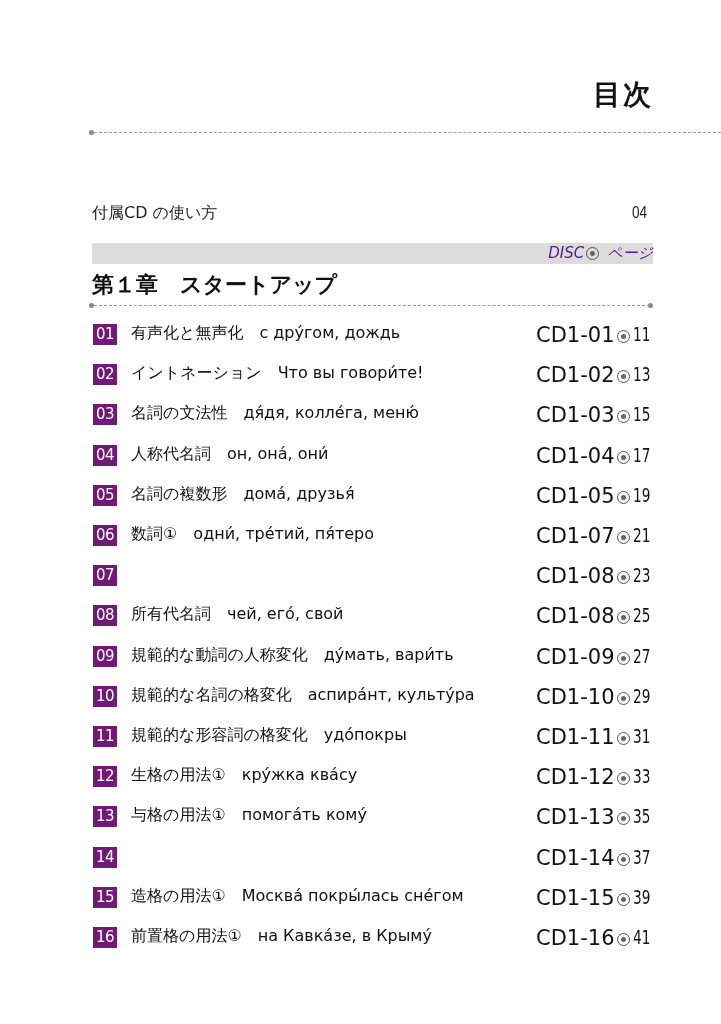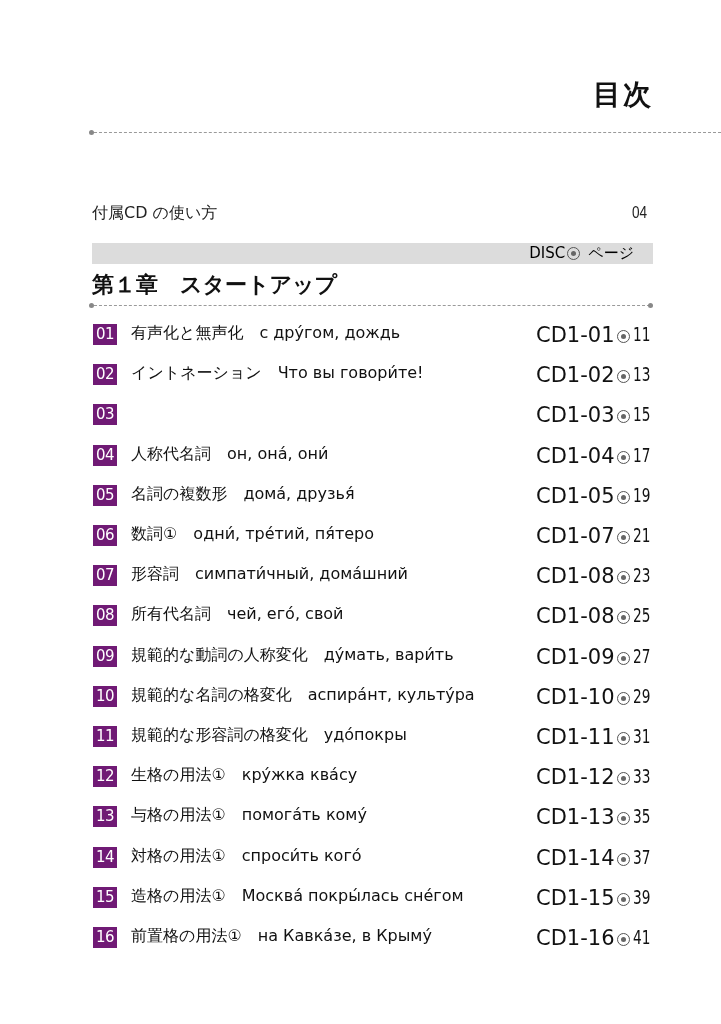--- a/index.html
+++ b/index.html
@@ -21,21 +21,21 @@
     position: absolute; left: 92px; top: 203px; font-size: 16px; color: #222;
   }
   .intro-page {
     position: absolute; left: 632px; top: 203px; font-size: 17px; color: #222;
     font-family: "Liberation Sans Narrow", "Liberation Sans", sans-serif; transform: scaleX(0.8); transform-origin: left;
   }
   .header-bar {
     position: absolute; left: 92px; top: 243px; width: 561px; height: 21px; background: #dcdcdc;
   }
   .header-bar .hdr {
-    position: absolute; right: 19px; top: 1px; font-size: 15px; color: #000000; white-space: nowrap;
+    position: absolute; right: 0; top: 1px; font-size: 15px; color: #4c1d95; white-space: nowrap; font-style: italic;
   }
   .disc-icon {
     display: inline-block; width: 13px; height: 13px; border: 1.3px solid #555; border-radius: 50%;
     position: relative; vertical-align: -2px; margin: 0 8px 0 2px; box-sizing: border-box;
   }
   .disc-icon::after {
     content: ""; position: absolute; left: 50%; top: 50%; width: 5px; height: 5px; margin: -2.5px 0 0 -2.5px;
     border-radius: 50%; background: #666;
   }
   .chapter {
@@ -92,20 +92,21 @@
       <span class="pg">11</span>
     </div>
     <div class="row" style="top: 362.2px;">
       <span class="num">02</span>
       <span class="ja"><span>イントネーション</span><span>　</span><span>Что вы говори́те!</span></span>
       <span class="cd"><span>CD1-02</span><span class="disc-icon"></span></span>
       <span class="pg">13</span>
     </div>
     <div class="row" style="top: 402.4px;">
       <span class="num">03</span>
+      <span class="ja"><span>名詞の文法性</span><span>　</span><span>дя́дя, колле́га, меню́</span></span>
       <span class="cd"><span>CD1-03</span><span class="disc-icon"></span></span>
       <span class="pg">15</span>
     </div>
     <div class="row" style="top: 442.6px;">
       <span class="num">04</span>
       <span class="ja"><span>人称代名詞</span><span>　</span><span>он, она́, они́</span></span>
       <span class="cd"><span>CD1-04</span><span class="disc-icon"></span></span>
       <span class="pg">17</span>
     </div>
     <div class="row" style="top: 482.8px;">
@@ -115,21 +116,20 @@
       <span class="pg">19</span>
     </div>
     <div class="row" style="top: 523px;">
       <span class="num">06</span>
       <span class="ja"><span>数詞①</span><span>　</span><span>одни́, тре́тий, пя́теро</span></span>
       <span class="cd"><span>CD1-07</span><span class="disc-icon"></span></span>
       <span class="pg">21</span>
     </div>
     <div class="row" style="top: 563.2px;">
       <span class="num">07</span>
-      <span class="ja"><span>形容詞</span><span>　</span><span>симпати́чный, дома́шний</span></span>
       <span class="cd"><span>CD1-08</span><span class="disc-icon"></span></span>
       <span class="pg">23</span>
     </div>
     <div class="row" style="top: 603.4px;">
       <span class="num">08</span>
       <span class="ja"><span>所有代名詞</span><span>　</span><span>чей, его́, свой</span></span>
       <span class="cd"><span>CD1-08</span><span class="disc-icon"></span></span>
       <span class="pg">25</span>
     </div>
     <div class="row" style="top: 643.6px;">
@@ -157,21 +157,20 @@
       <span class="pg">33</span>
     </div>
     <div class="row" style="top: 804.4px;">
       <span class="num">13</span>
       <span class="ja"><span>与格の用法①</span><span>　</span><span>помога́ть кому́</span></span>
       <span class="cd"><span>CD1-13</span><span class="disc-icon"></span></span>
       <span class="pg">35</span>
     </div>
     <div class="row" style="top: 844.6px;">
       <span class="num">14</span>
-      <span class="ja"><span>対格の用法①</span><span>　</span><span>спроси́ть кого́</span></span>
       <span class="cd"><span>CD1-14</span><span class="disc-icon"></span></span>
       <span class="pg">37</span>
     </div>
     <div class="row" style="top: 884.8px;">
       <span class="num">15</span>
       <span class="ja"><span>造格の用法①</span><span>　</span><span>Москва́ покры́лась сне́гом</span></span>
       <span class="cd"><span>CD1-15</span><span class="disc-icon"></span></span>
       <span class="pg">39</span>
     </div>
     <div class="row" style="top: 925px;">

